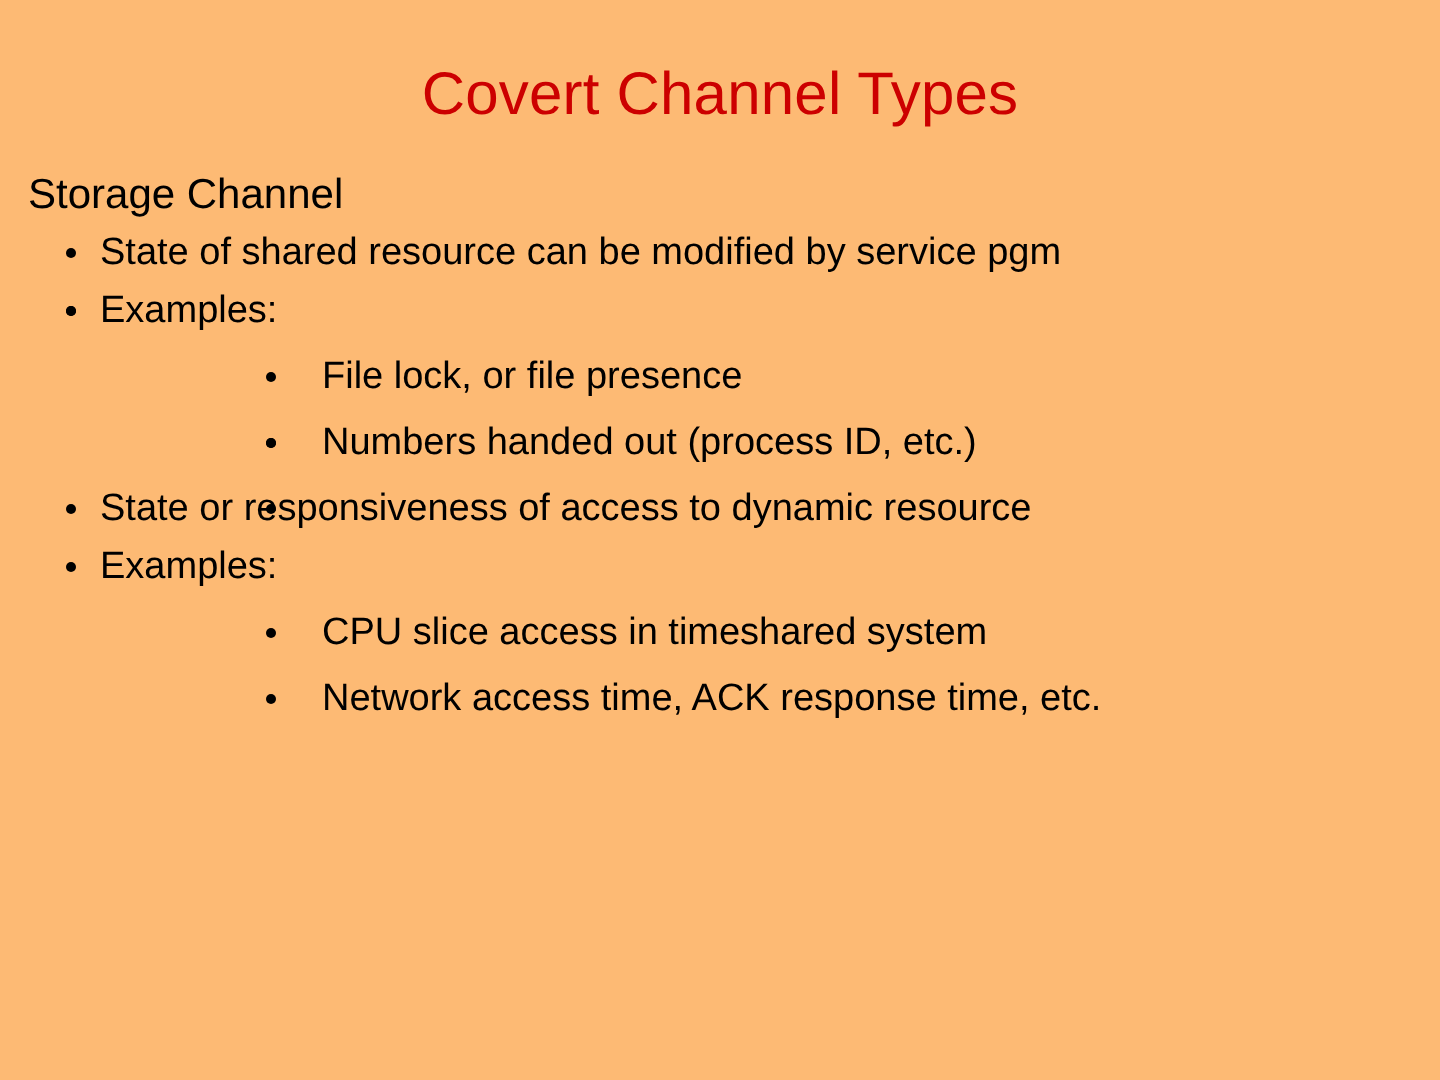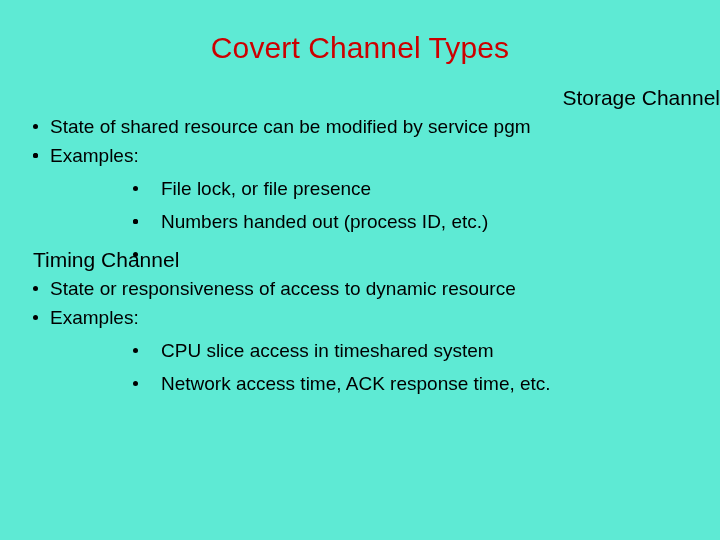--- a/index.html
+++ b/index.html
@@ -14,21 +14,21 @@
     overflow: hidden;
     font-family: "Liberation Sans", sans-serif;
     color: #000000;
     -webkit-font-smoothing: none;
   }
 
   .slide {
     position: relative;
     width: 720px;
     height: 540px;
-    background: #5eead4;
+    background: #fdba74;
     box-sizing: border-box;
   }
 
   
   .slide-title {
     position: absolute;
     left: 0;
     top: 30px;
     width: 720px;
     text-align: center;
@@ -48,21 +48,21 @@
   }
 
   
   .heading {
     font-size: 21px;
     line-height: 28px;
     color: #000000;
     margin: 0;
     padding: 0;
   }
-  .heading.storage { padding-left: 14px; text-align: right; }
+  .heading.storage { padding-left: 14px; }
   .heading.timing  { padding-left: 33px; margin-top: 10px; }
 
   
   .lvl1 {
     position: relative;
     font-size: 19px;
     line-height: 29px;
     padding-left: 50px;
     margin: 0;
   }
@@ -137,21 +137,20 @@
       </div>
 
       <div class="lvl2">
         <span class="dot"></span>
       </div>
 
     </div>
 
     <div class="section">
 
-      <div class="heading timing">Timing Channel</div>
 
       <div class="lvl1">
         <span class="dot"></span>
         <span>State or responsiveness of access to dynamic resource</span>
       </div>
 
       <div class="lvl1">
         <span class="dot"></span>
         <span>Examples:</span>
       </div>

